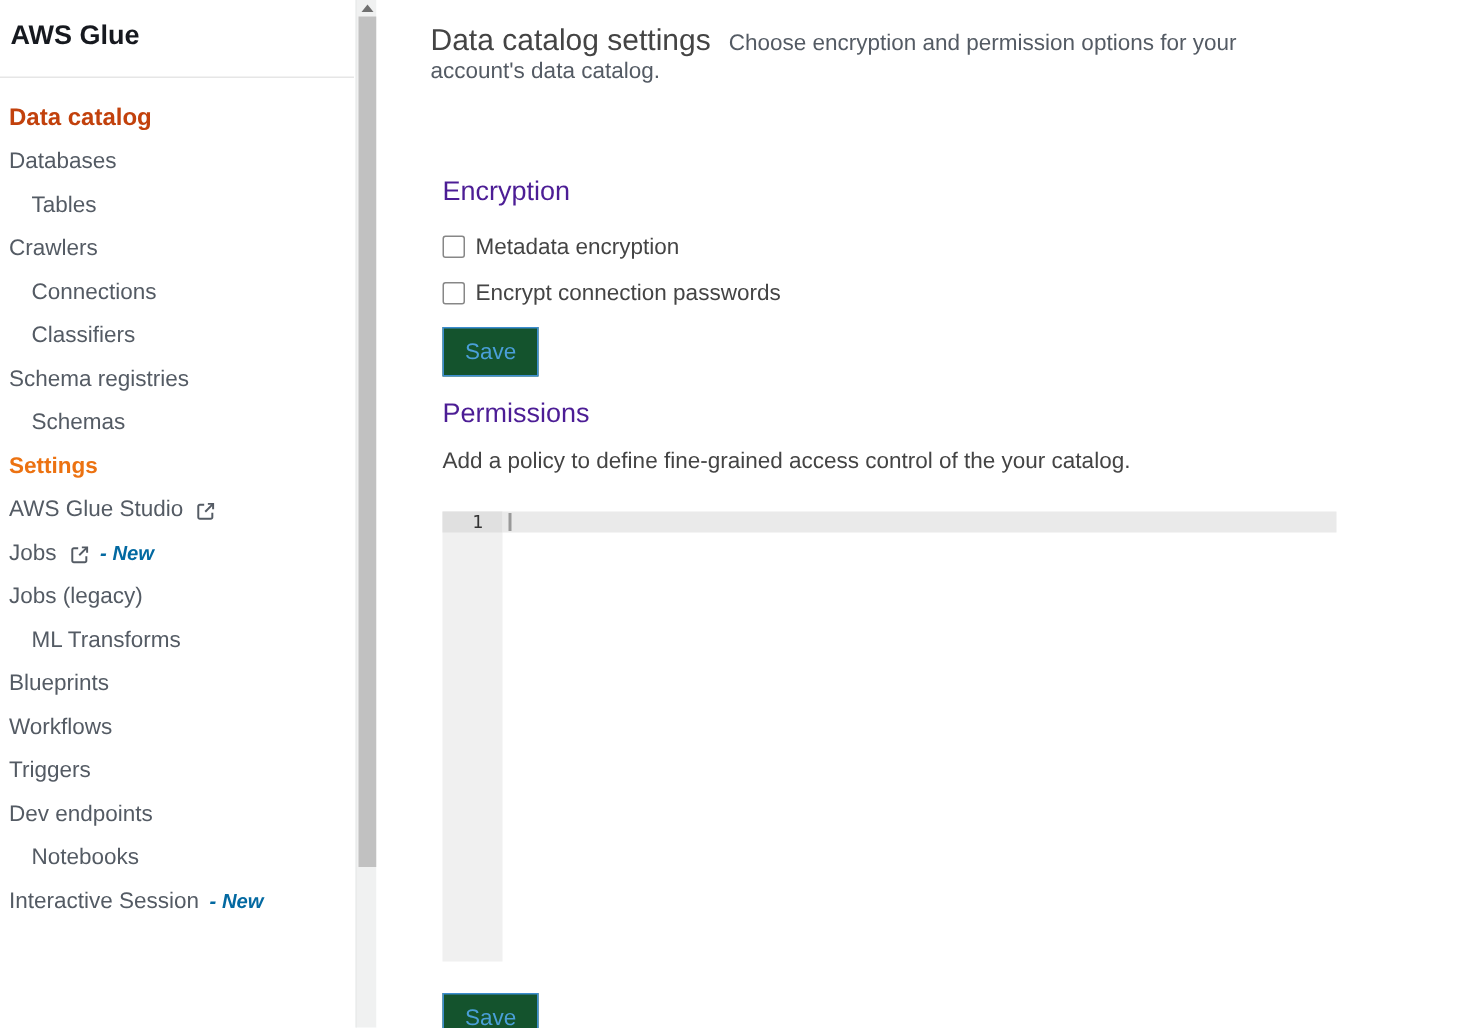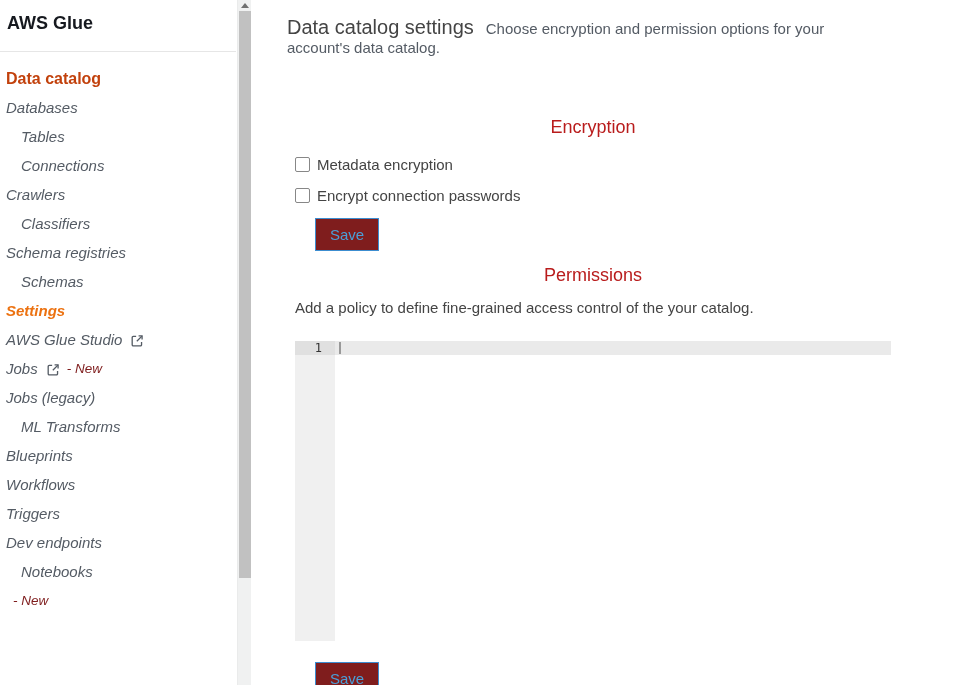--- a/index.html
+++ b/index.html
@@ -9,48 +9,48 @@
   
   .sidebar { position: absolute; left: 0; top: 0; width: 251px; height: 685px; background: #fff; }
   .sidebar-inner { position: absolute; left: 0; top: 0; right: 15px; }
   .sidebar-title { padding: 11px 0 0 7px; font-size: 18px; font-weight: 700; color: #16191f; line-height: 24px; }
   .sidebar-divider { margin-top: 16px; border-top: 1px solid #e6e6e6; height: 0; }
   .nav-header { height: 29px; line-height: 29px; padding-left: 6px; font-size: 16px; font-weight: 700; color: #c2410c; margin-top: 12px; }
   .nav-header.etl-gap { margin-top: 20px; }
   .nav-item { height: 29px; line-height: 29px; padding-left: 6px; font-size: 15px; color: #545b64; cursor: pointer; display: flex; align-items: center; white-space: nowrap; }
   .nav-item.indent { padding-left: 21px; }
   .nav-item.selected .nav-label { color: #ec7211; font-weight: 700; }
-  .nav-label { display: inline-block; font-style: italic; }
+  .nav-label { display: inline-block; }
   .ext-icon { display: inline-flex; margin-left: 8px; position: relative; top: 1px; }
-  .new-badge { margin-left: 7px; color: #7f1d1d; font-weight: 400; font-style: italic; font-size: 13.5px; }
+  .new-badge { margin-left: 7px; color: #0369a1; font-weight: 700; font-style: italic; font-size: 13.5px; }
 
   
   .sb-track { position: absolute; top: 0; right: 0; width: 14px; height: 685px; background: #f0f1f1; border-left: 1px solid #eaebeb; }
   .sb-up { position: absolute; top: 0; left: 0; width: 14px; height: 11px; display: flex; align-items: center; justify-content: center; cursor: pointer; }
   .sb-up-glyph { width: 0; height: 0; border-left: 4px solid transparent; border-right: 4px solid transparent; border-bottom: 5px solid #707070; }
   .sb-thumb { position: absolute; top: 11px; left: 1px; width: 12px; height: 567px; background: #c1c1c1; cursor: pointer; }
 
   
   .main { position: absolute; left: 251px; top: 0; width: 640px; height: 685px; background: #fff; }
   .page-header { margin: 16px 0 0 36px; }
   .page-title { display: inline; font-size: 20px; font-weight: 400; color: #444; line-height: 23px; }
   .page-subtitle { display: inline; font-size: 15px; color: #545b64; margin-left: 12px; }
 
   .body-col { margin-left: 44px; }
-  .section-heading { font-size: 18px; font-weight: 400; color: #b91c1c; line-height: 21px; text-align: center; }
+  .section-heading { font-size: 18px; font-weight: 400; color: #4c1d95; line-height: 21px; }
   .heading-encryption { margin-top: 60px; }
   .heading-permissions { margin-top: 14px; }
 
   .checkbox-row { display: flex; align-items: center; height: 19px; }
   .checkbox-row.first { margin-top: 17px; }
   .checkbox-row.second { margin-top: 12px; }
   .checkbox-box { width: 15px; height: 15px; border: 1px solid #878787; border-radius: 2px; background: #fff; cursor: pointer; flex: 0 0 auto; }
   .checkbox-label { margin-left: 7px; font-size: 15px; color: #444; cursor: pointer; }
 
-  .save-btn { display: inline-block; margin-top: 13px; background: #7f1d1d; border: 1px solid #3c8dd0; color: #4a9fd8; font-size: 15px; line-height: 19px; padding: 6px 14px; font-family: "Liberation Sans", sans-serif; cursor: pointer; border-radius: 0; margin-left: 20px; }
+  .save-btn { display: inline-block; margin-top: 13px; background: #14532d; border: 1px solid #3c8dd0; color: #4a9fd8; font-size: 15px; line-height: 19px; padding: 6px 14px; font-family: "Liberation Sans", sans-serif; cursor: pointer; border-radius: 0; }
   .save-btn.bottom { margin-top: 21px; }
 
   .perm-desc { margin-top: 14px; font-size: 15px; color: #444; line-height: 15px; }
 
   
   .editor { position: relative; margin-top: 26px; height: 300px; background: #ffffff; cursor: text; }
   .editor-gutter { position: absolute; left: 0; top: 0; width: 40px; height: 100%; background: #f0f0f0; }
   .gutter-cell-active { position: absolute; left: 0; top: 0; width: 40px; height: 14px; background: #e0e0e0; font-family: "DejaVu Sans Mono", monospace; font-size: 12px; line-height: 14px; color: #333; text-align: right; padding-right: 13px; }
   .editor-active-line { position: absolute; left: 40px; right: 0; top: 0; height: 14px; background: #eaeaea; }
   .editor-cursor { position: absolute; left: 44px; top: 1px; width: 2px; height: 12px; background: #999; }
@@ -65,25 +65,25 @@
     <div class="sidebar-divider"></div>
     <nav>
       <div class="nav-header">Data catalog</div>
       <div id="section-items-0">
           <div class="nav-item">
             <span class="nav-label">Databases</span>
           </div>
           <div class="nav-item indent">
             <span class="nav-label">Tables</span>
           </div>
+          <div class="nav-item">
+            <span class="nav-label">Crawlers</span>
+          </div>
           <div class="nav-item indent">
             <span class="nav-label">Connections</span>
-          </div>
-          <div class="nav-item">
-            <span class="nav-label">Crawlers</span>
           </div>
           <div class="nav-item indent">
             <span class="nav-label">Classifiers</span>
           </div>
           <div class="nav-item">
             <span class="nav-label">Schema registries</span>
           </div>
           <div class="nav-item indent">
             <span class="nav-label">Schemas</span>
           </div>
@@ -128,20 +128,21 @@
           <div class="nav-item">
             <span class="nav-label">Triggers</span>
           </div>
           <div class="nav-item">
             <span class="nav-label">Dev endpoints</span>
           </div>
           <div class="nav-item indent">
             <span class="nav-label">Notebooks</span>
           </div>
           <div class="nav-item">
+            <span class="nav-label">Interactive Session</span>
             <span class="new-badge">- New</span>
           </div>
         </div>
     </nav>
   </div>
   <div class="sb-track">
     <div class="sb-up">
       <div class="sb-up-glyph"></div>
     </div>
     <div class="sb-thumb"></div>

